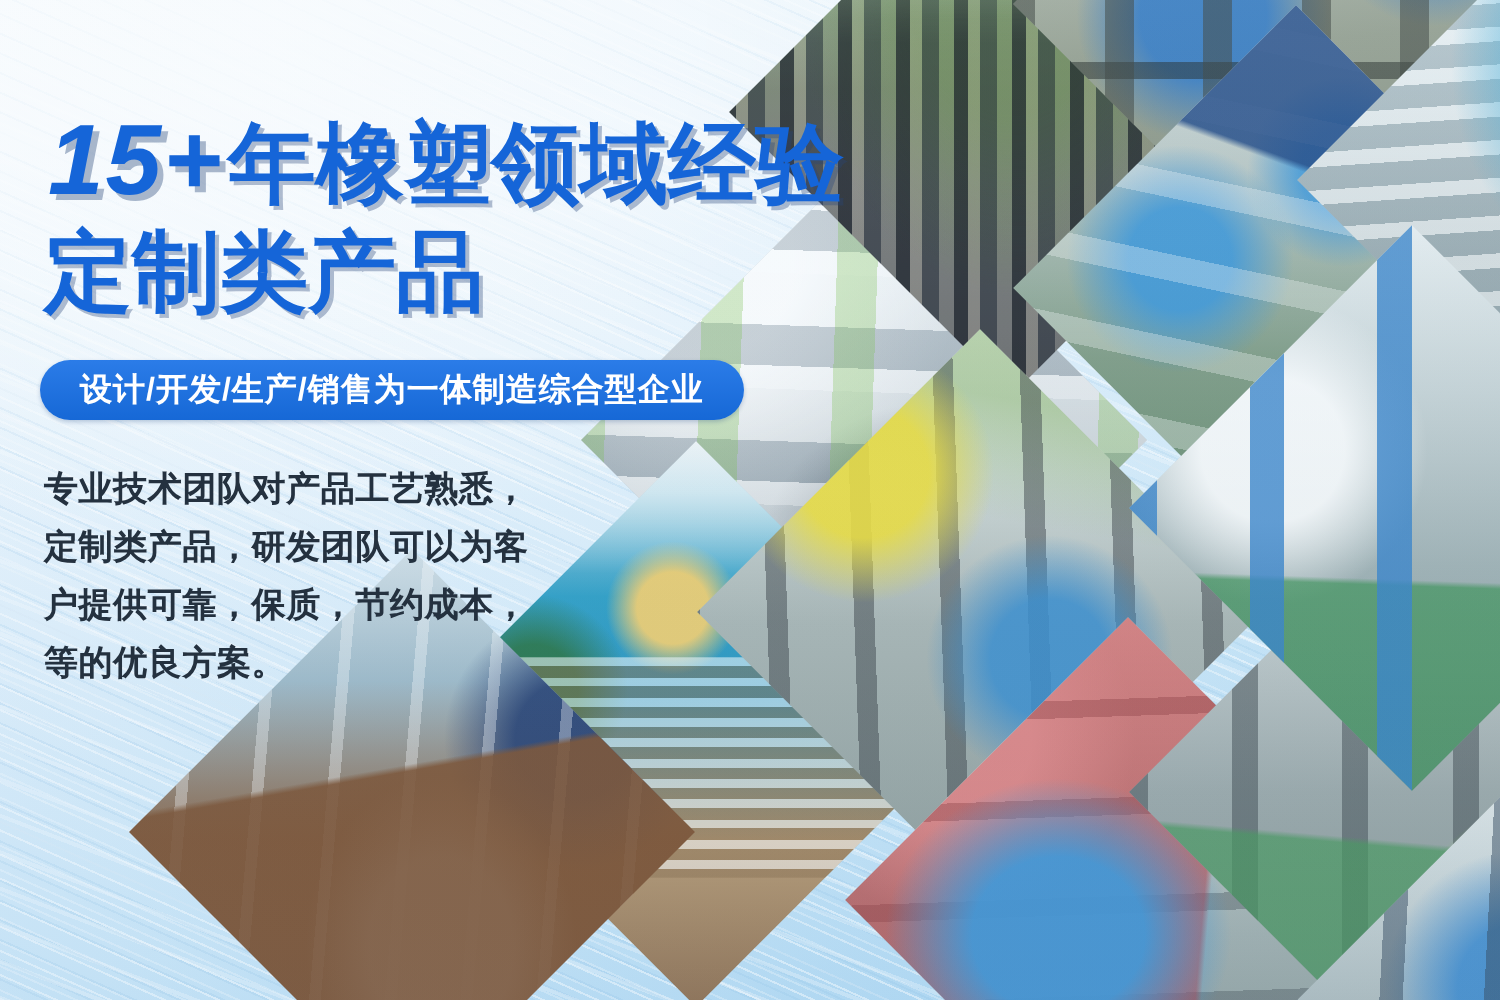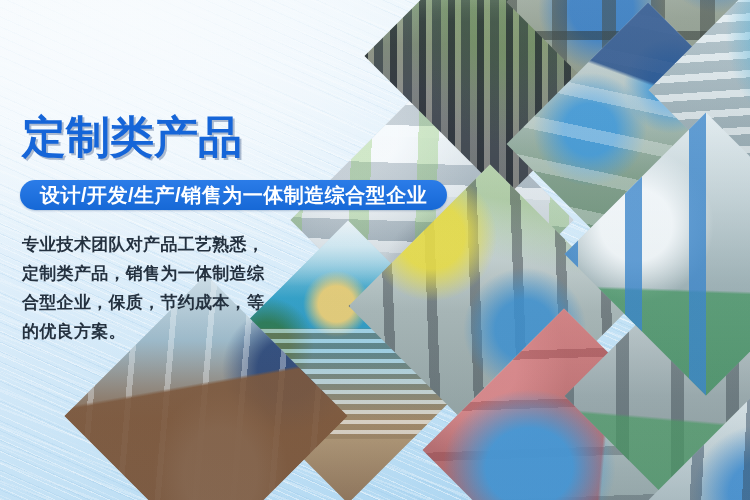--- a/index.html
+++ b/index.html
@@ -51,21 +51,21 @@
     font-style:italic;font-weight:bold;font-size:50px;
     color:#1565d8;letter-spacing:1px;margin-right:2px;
     text-shadow:3px 3px 0 rgba(40,70,120,.38);
   }
   .h2{left:22px;top:112px;font-size:44px;line-height:50px;}
 
   .badge{
     position:absolute;left:20px;top:180px;
     height:30px;padding:0 20px;border-radius:15px;
     background:linear-gradient(180deg,#2b7ce8 0%,#1668d6 100%);
-    color:#ffffff;font-size:20px;font-weight:bold;
+    color:#ffffff;font-size:16px;font-weight:bold;
     display:flex;align-items:center;justify-content:center;
     box-shadow:0 1px 2px rgba(20,60,120,.25);
     letter-spacing:.5px;
   }
 
   .para{
     position:absolute;left:22px;top:230px;width:250px;
     font-size:17px;line-height:29px;font-weight:bold;
     color:#24313f;letter-spacing:.3px;
   }
@@ -277,21 +277,24 @@
 
     <div class="tile" style="left:690px;top:400px;">
       <div class="inner ph-micro"></div>
     </div>
 
     <div class="collage-veil"></div>
   </div>
 
   <div class="textblock">
 
+    <div class="h-line h1">
+      <span class="num">15+</span><span>年橡塑领域经验</span>
+    </div>
 
     <div class="h-line h2">定制类产品</div>
 
     <div class="badge">设计/开发/生产/销售为一体制造综合型企业</div>
 
-    <div class="para">专业技术团队对产品工艺熟悉，定制类产品，销售为一体制造综合型企业，保质，节约成本，等的优良方案。</div>
+    <div class="para">专业技术团队对产品工艺熟悉，定制类产品，研发团队可以为客户提供可靠，保质，节约成本，等的优良方案。</div>
   </div>
 
 </div>
 
 </body></html>

